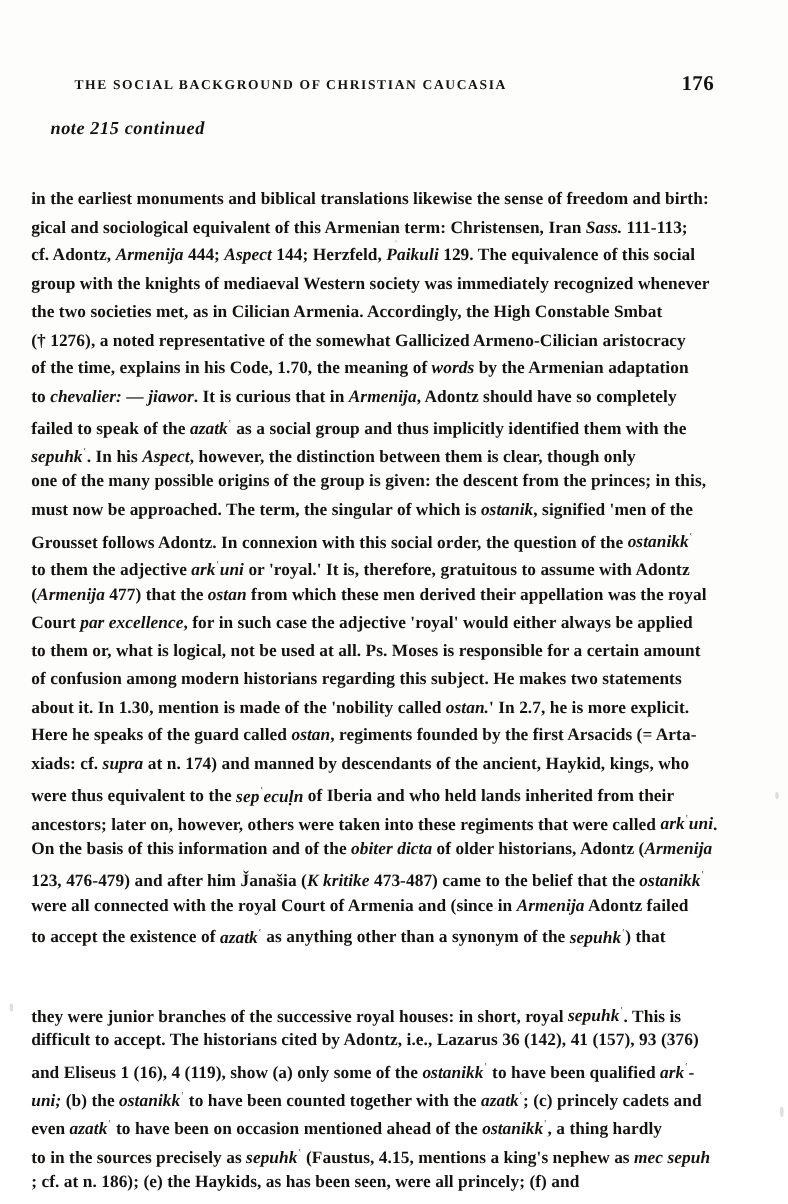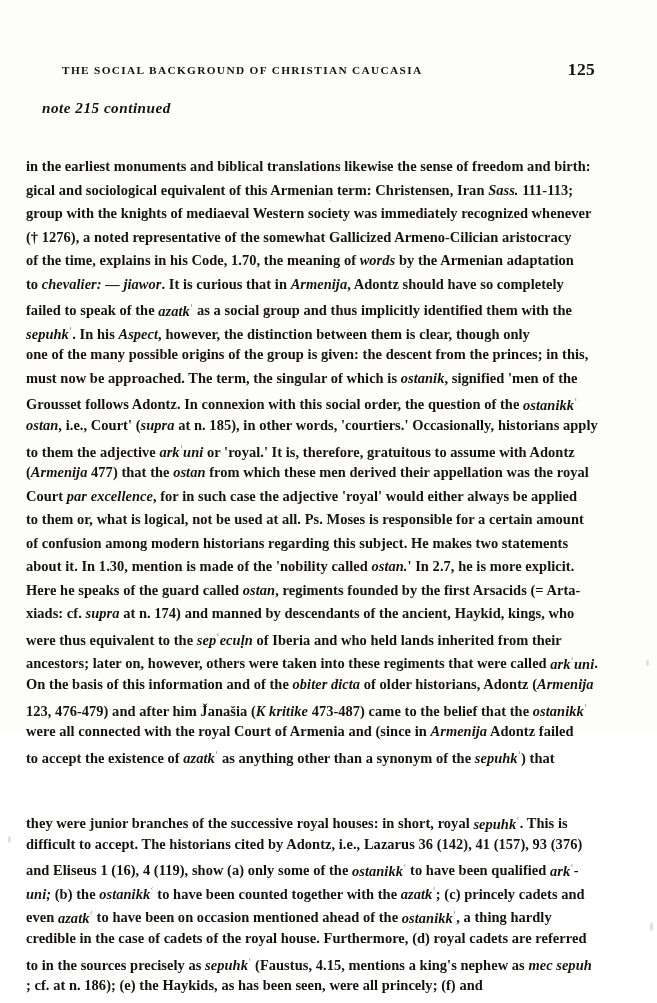--- a/index.html
+++ b/index.html
@@ -92,58 +92,58 @@
     opacity: .55;
   }
 </style>
 </head>
 <body>
 
 <div class="page">
 
   <div class="running-head">
     <span class="head-title">THE SOCIAL BACKGROUND OF CHRISTIAN CAUCASIA</span>
-    <span class="head-folio">125</span>
+    <span class="head-folio">176</span>
   </div>
 
   <div class="note-heading">note 215 continued</div>
 
   <div class="body-block">
       <div class="ln" style="word-spacing: 0px;">in the earliest monuments and biblical translations likewise the sense of freedom and birth:</div>
       <div class="ln" style="word-spacing: 0px;">gical and sociological equivalent of this Armenian term: Christensen, Iran <i>Sass.</i> 111-113;</div>
+      <div class="ln" style="word-spacing: 0px;">cf. Adontz, <i>Armenija</i> 444; <i>Aspect</i> 144; Herzfeld, <i>Paikuli</i> 129.  The equivalence of this social</div>
       <div class="ln" style="word-spacing: 0px;">group with the knights of mediaeval Western society was immediately recognized whenever</div>
+      <div class="ln" style="word-spacing: 0px;">the two societies met, as in Cilician Armenia.  Accordingly, the High Constable  Smbat</div>
       <div class="ln" style="word-spacing: 0px;">(<span class="dag">†</span> 1276), a noted representative of the somewhat Gallicized Armeno-Cilician aristocracy</div>
       <div class="ln" style="word-spacing: 0px;">of the time, explains in his Code, 1.70, the meaning of <i>words</i> by the Armenian adaptation</div>
       <div class="ln" style="word-spacing: 0px;">to <i>chevalier:</i> — <i>jiawor</i>.  It is curious that in <i>Armenija</i>, Adontz should have so completely</div>
       <div class="ln" style="word-spacing: 0px;">failed to speak of the <i>azatk<span class="mark">ʿ</span></i> as a social group and thus implicitly identified them with the</div>
       <div class="ln" style="word-spacing: 0px;"><i>sepuhk<span class="mark">ʿ</span></i>.  In his <i>Aspect</i>, however, the distinction between them is clear, though only</div>
       <div class="ln" style="word-spacing: 0px;">one of the many possible origins of the group is given: the descent from the princes; in this,</div>
       <div class="ln" style="word-spacing: 0px;">must now be approached.  The term, the singular of which is <i>ostanik</i>, signified 'men of the</div>
       <div class="ln" style="word-spacing: 0px;">Grousset follows Adontz.  In connexion with this social order, the question of the <i>ostanikk<span class="mark">ʿ</span></i></div>
-      <div class="ln" style="word-spacing: 0px;"><i>ostan</i>, i.e., Court' (<i>supra</i> at n. 185), in other words, 'courtiers.'  Occasionally, historians apply</div>
       <div class="ln" style="word-spacing: 0px;">to them the adjective <i>ark<span class="mark">ʿ</span>uni</i> or 'royal.'  It is, therefore, gratuitous to assume with Adontz</div>
       <div class="ln" style="word-spacing: 0px;">(<i>Armenija</i> 477) that the <i>ostan</i> from which these men derived their appellation was the royal</div>
       <div class="ln" style="word-spacing: 0px;">Court <i>par excellence</i>, for in such case the adjective 'royal' would either always be applied</div>
       <div class="ln" style="word-spacing: 0px;">to them or, what is logical, not be used at all.  Ps. Moses is responsible for a certain amount</div>
       <div class="ln" style="word-spacing: 0px;">of confusion among modern historians regarding this subject.  He makes two statements</div>
       <div class="ln" style="word-spacing: 0px;">about it.  In 1.30, mention is made of the 'nobility called <i>ostan.</i>'  In 2.7, he is more explicit.</div>
       <div class="ln" style="word-spacing: 0px;">Here he speaks of the guard called <i>ostan</i>, regiments founded by the first Arsacids (= Arta-</div>
       <div class="ln" style="word-spacing: 0px;">xiads: cf. <i>supra</i> at n. 174) and manned by descendants of the ancient, Haykid, kings, who</div>
       <div class="ln" style="word-spacing: 0px;">were thus equivalent to the <i>sep<span class="mark">ʿ</span>ecuḷn</i> of Iberia and who held lands inherited from their</div>
       <div class="ln" style="word-spacing: 0px;">ancestors; later on, however, others were taken into these regiments that were called <i>ark<span class="mark">ʿ</span>uni</i>.</div>
       <div class="ln" style="word-spacing: 0px;">On the basis of this information and of the <i>obiter dicta</i> of older historians, Adontz (<i>Armenija</i></div>
       <div class="ln" style="word-spacing: 0px;">123, 476-479) and after him J̌anašia (<i>K kritike</i> 473-487) came to the belief that the <i>ostanikk<span class="mark">ʿ</span></i></div>
       <div class="ln" style="word-spacing: 0px;">were all connected with the royal Court of Armenia and (since in <i>Armenija</i> Adontz failed</div>
       <div class="ln" style="word-spacing: 0px;">to accept the existence of <i>azatk<span class="mark">ʿ</span></i> as anything other than a synonym of the <i>sepuhk<span class="mark">ʿ</span></i>) that</div>
       <div class="ln" style="word-spacing: 0px; margin-top: 42px;">they were junior branches of the successive royal houses: in short, royal <i>sepuhk<span class="mark">ʿ</span></i>.  This is</div>
       <div class="ln" style="word-spacing: 0px;">difficult to accept.  The historians cited by Adontz, i.e., Lazarus 36 (142), 41 (157), 93 (376)</div>
       <div class="ln" style="word-spacing: 0px;">and Eliseus 1 (16), 4 (119), show (a) only some of the <i>ostanikk<span class="mark">ʿ</span></i> to have been qualified <i>ark<span class="mark">ʿ</span></i>-</div>
       <div class="ln" style="word-spacing: 0px;"><i>uni;</i> (b) the <i>ostanikk<span class="mark">ʿ</span></i> to have been counted together with the <i>azatk<span class="mark">ʿ</span></i>; (c) princely cadets and</div>
       <div class="ln" style="word-spacing: 0px;">even <i>azatk<span class="mark">ʿ</span></i> to have been on occasion mentioned ahead of the <i>ostanikk<span class="mark">ʿ</span></i>, a thing hardly</div>
-      <div class="ln" style="word-spacing: 0px;">credible in the case of cadets of the royal house.  Furthermore, (d) royal cadets are referred</div>
       <div class="ln" style="word-spacing: 0px;">to in the sources precisely as <i>sepuhk<span class="mark">ʿ</span></i> (Faustus, 4.15, mentions a king's nephew as <i>mec sepuh</i></div>
       <div class="ln" style="word-spacing: 0px;">; cf.  at n. 186); (e) the Haykids, as has been seen, were all princely; (f) and</div>
     </div>
 
   <div class="speck" style="left:8px;  top:836px; width:3px; height:7px;"></div>
   <div class="speck" style="left:646px; top:660px; width:3px; height:6px;"></div>
   <div class="speck" style="left:650px; top:922px; width:3px; height:9px;"></div>
   <div class="speck" style="left:412px; top:756px; width:2px; height:2px;"></div>
   <div class="speck" style="left:329px; top:200px; width:2px; height:2px;"></div>
 

